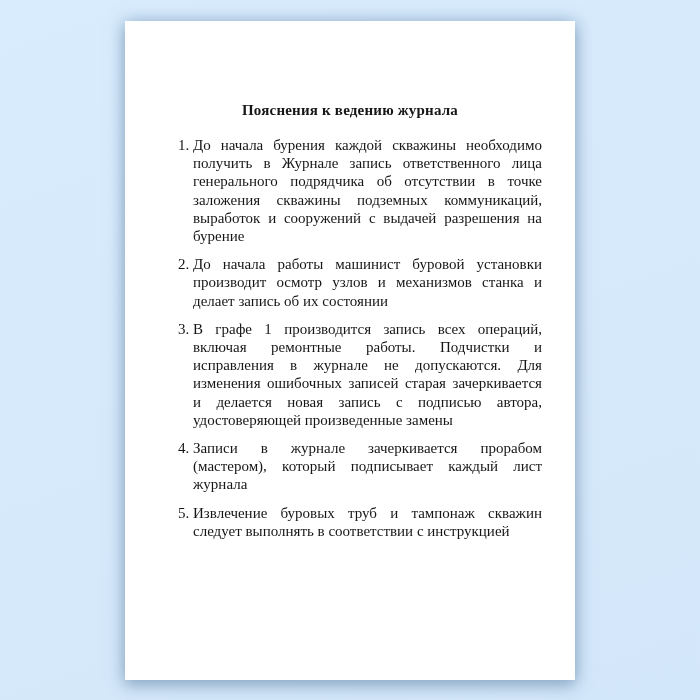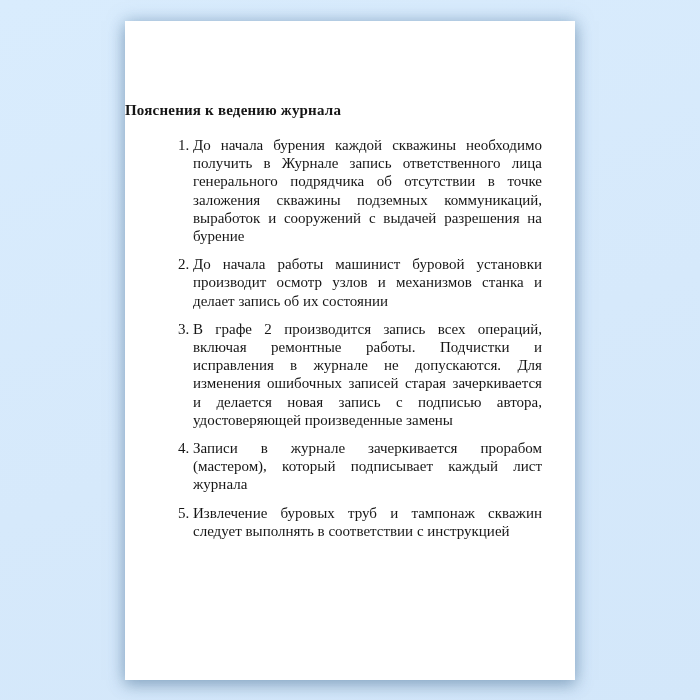--- a/index.html
+++ b/index.html
@@ -29,21 +29,21 @@
                 0 6px 14px rgba(100, 132, 164, 0.45);
     box-sizing: border-box;
     padding-top: 80px;
     color: #161616;
   }
   .doc-title {
     margin: 0 0 17px 0;
     font-size: 15px;
     line-height: 18px;
     font-weight: bold;
-    text-align: left;
+    text-align: center;
     letter-spacing: 0.2px;
   }
   .list {
     padding: 0 33px 0 53px;
   }
   .item {
     position: relative;
     padding-left: 15px;
     margin-bottom: 10px;
     font-size: 15px;
@@ -66,21 +66,21 @@
   <div class="list" id="list">
   <div class="item">
     <span class="num">1.</span><span class="txt"> До начала бурения каждой скважины необходимо получить в Журнале запись ответственного лица генерального подрядчика об отсутствии в точке заложения скважины подземных коммуникаций, выработок и сооружений с выдачей разрешения на бурение</span>
   </div>
 
   <div class="item">
     <span class="num">2.</span><span class="txt"> До начала работы машинист буровой установки производит осмотр узлов и механизмов станка и делает запись об их состоянии</span>
   </div>
 
   <div class="item">
-    <span class="num">3.</span><span class="txt"> В графе 2 производится запись всех операций, включая ремонтные работы. Подчистки и исправления в журнале не допускаются. Для изменения ошибочных записей старая зачеркивается и делается новая запись с подписью автора, удостоверяющей произведенные замены</span>
+    <span class="num">3.</span><span class="txt"> В графе 1 производится запись всех операций, включая ремонтные работы. Подчистки и исправления в журнале не допускаются. Для изменения ошибочных записей старая зачеркивается и делается новая запись с подписью автора, удостоверяющей произведенные замены</span>
   </div>
 
   <div class="item">
     <span class="num">4.</span><span class="txt"> Записи в журнале зачеркивается прорабом (мастером), который подписывает каждый лист журнала</span>
   </div>
 
   <div class="item">
     <span class="num">5.</span><span class="txt"> Извлечение буровых труб и тампонаж скважин следует выполнять в соответствии с инструкцией</span>
   </div>
 </div>

